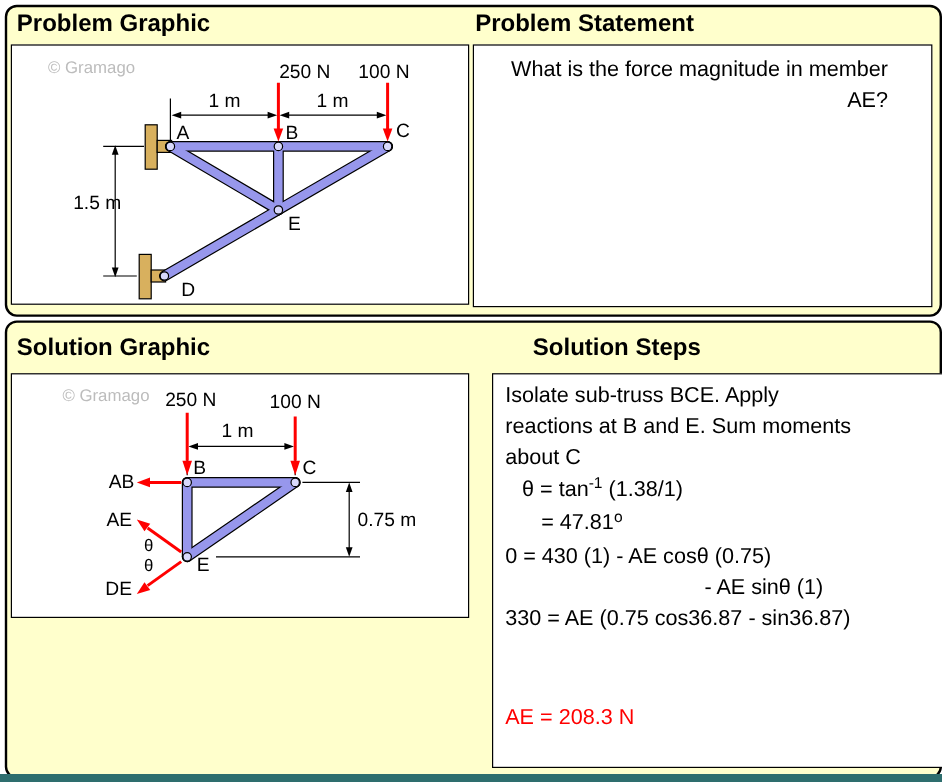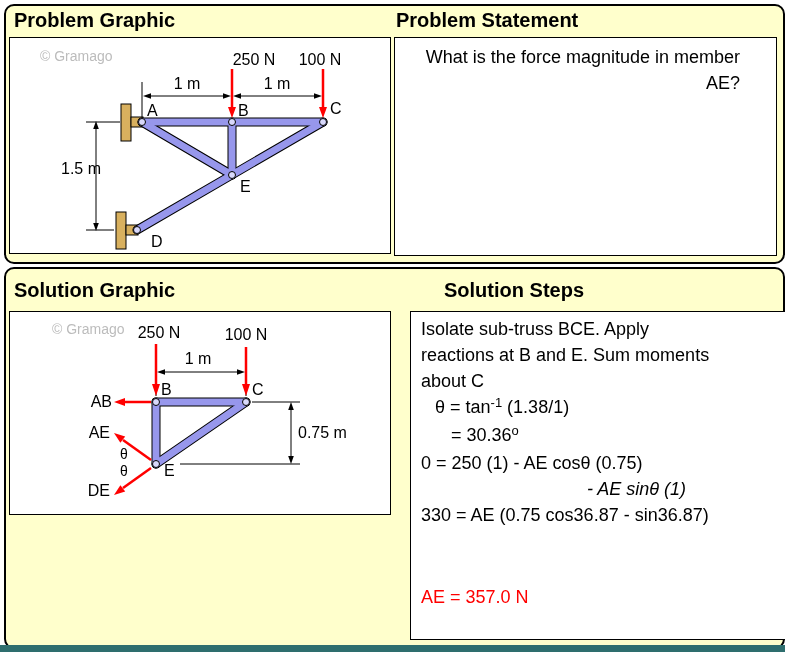--- a/index.html
+++ b/index.html
@@ -194,23 +194,23 @@
         <text class="lbl" x="151" y="83">B</text>
         <text class="lbl" x="242" y="83">C</text>
         <text class="lbl" x="154" y="164">E</text>
       </svg>
     </div>
 
     <div class="white-box" style="left:404px;top:42px;width:381px;height:327px;">
       <div class="steps">
           <div class="step-line wrap"><span>Isolate sub-truss BCE. Apply reactions at B and E. Sum moments about C</span></div>
           <div class="step-line" style="padding-left: 14px;"><span>θ = tan</span><span class="sup">-1</span><span> (1.38/1)</span></div>
-          <div class="step-line" style="padding-left: 30px;"><span>= 30.36</span><span class="sup">o</span></div>
-          <div class="step-line"><span>0 = 250 (1) - AE cosθ (0.75)</span></div>
-          <div class="step-line" style="padding-left: 166px; font-style: italic;"><span>- AE sinθ (1)</span></div>
+          <div class="step-line" style="padding-left: 30px;"><span>= 47.81</span><span class="sup">o</span></div>
+          <div class="step-line"><span>0 = 430 (1) - AE cosθ (0.75)</span></div>
+          <div class="step-line" style="padding-left: 166px;"><span>- AE sinθ (1)</span></div>
           <div class="step-line"><span>330 = AE (0.75 cos36.87 - sin36.87)</span></div>
-          <div class="step-line" style="color: rgb(255, 0, 0); margin-top: 56px;"><span>AE = 357.0 N</span></div>
+          <div class="step-line" style="color: rgb(255, 0, 0); margin-top: 56px;"><span>AE = 208.3 N</span></div>
         </div>
     </div>
   </section>
 
   <div class="footer-bar"></div>
 </div>
 
 </body></html>

